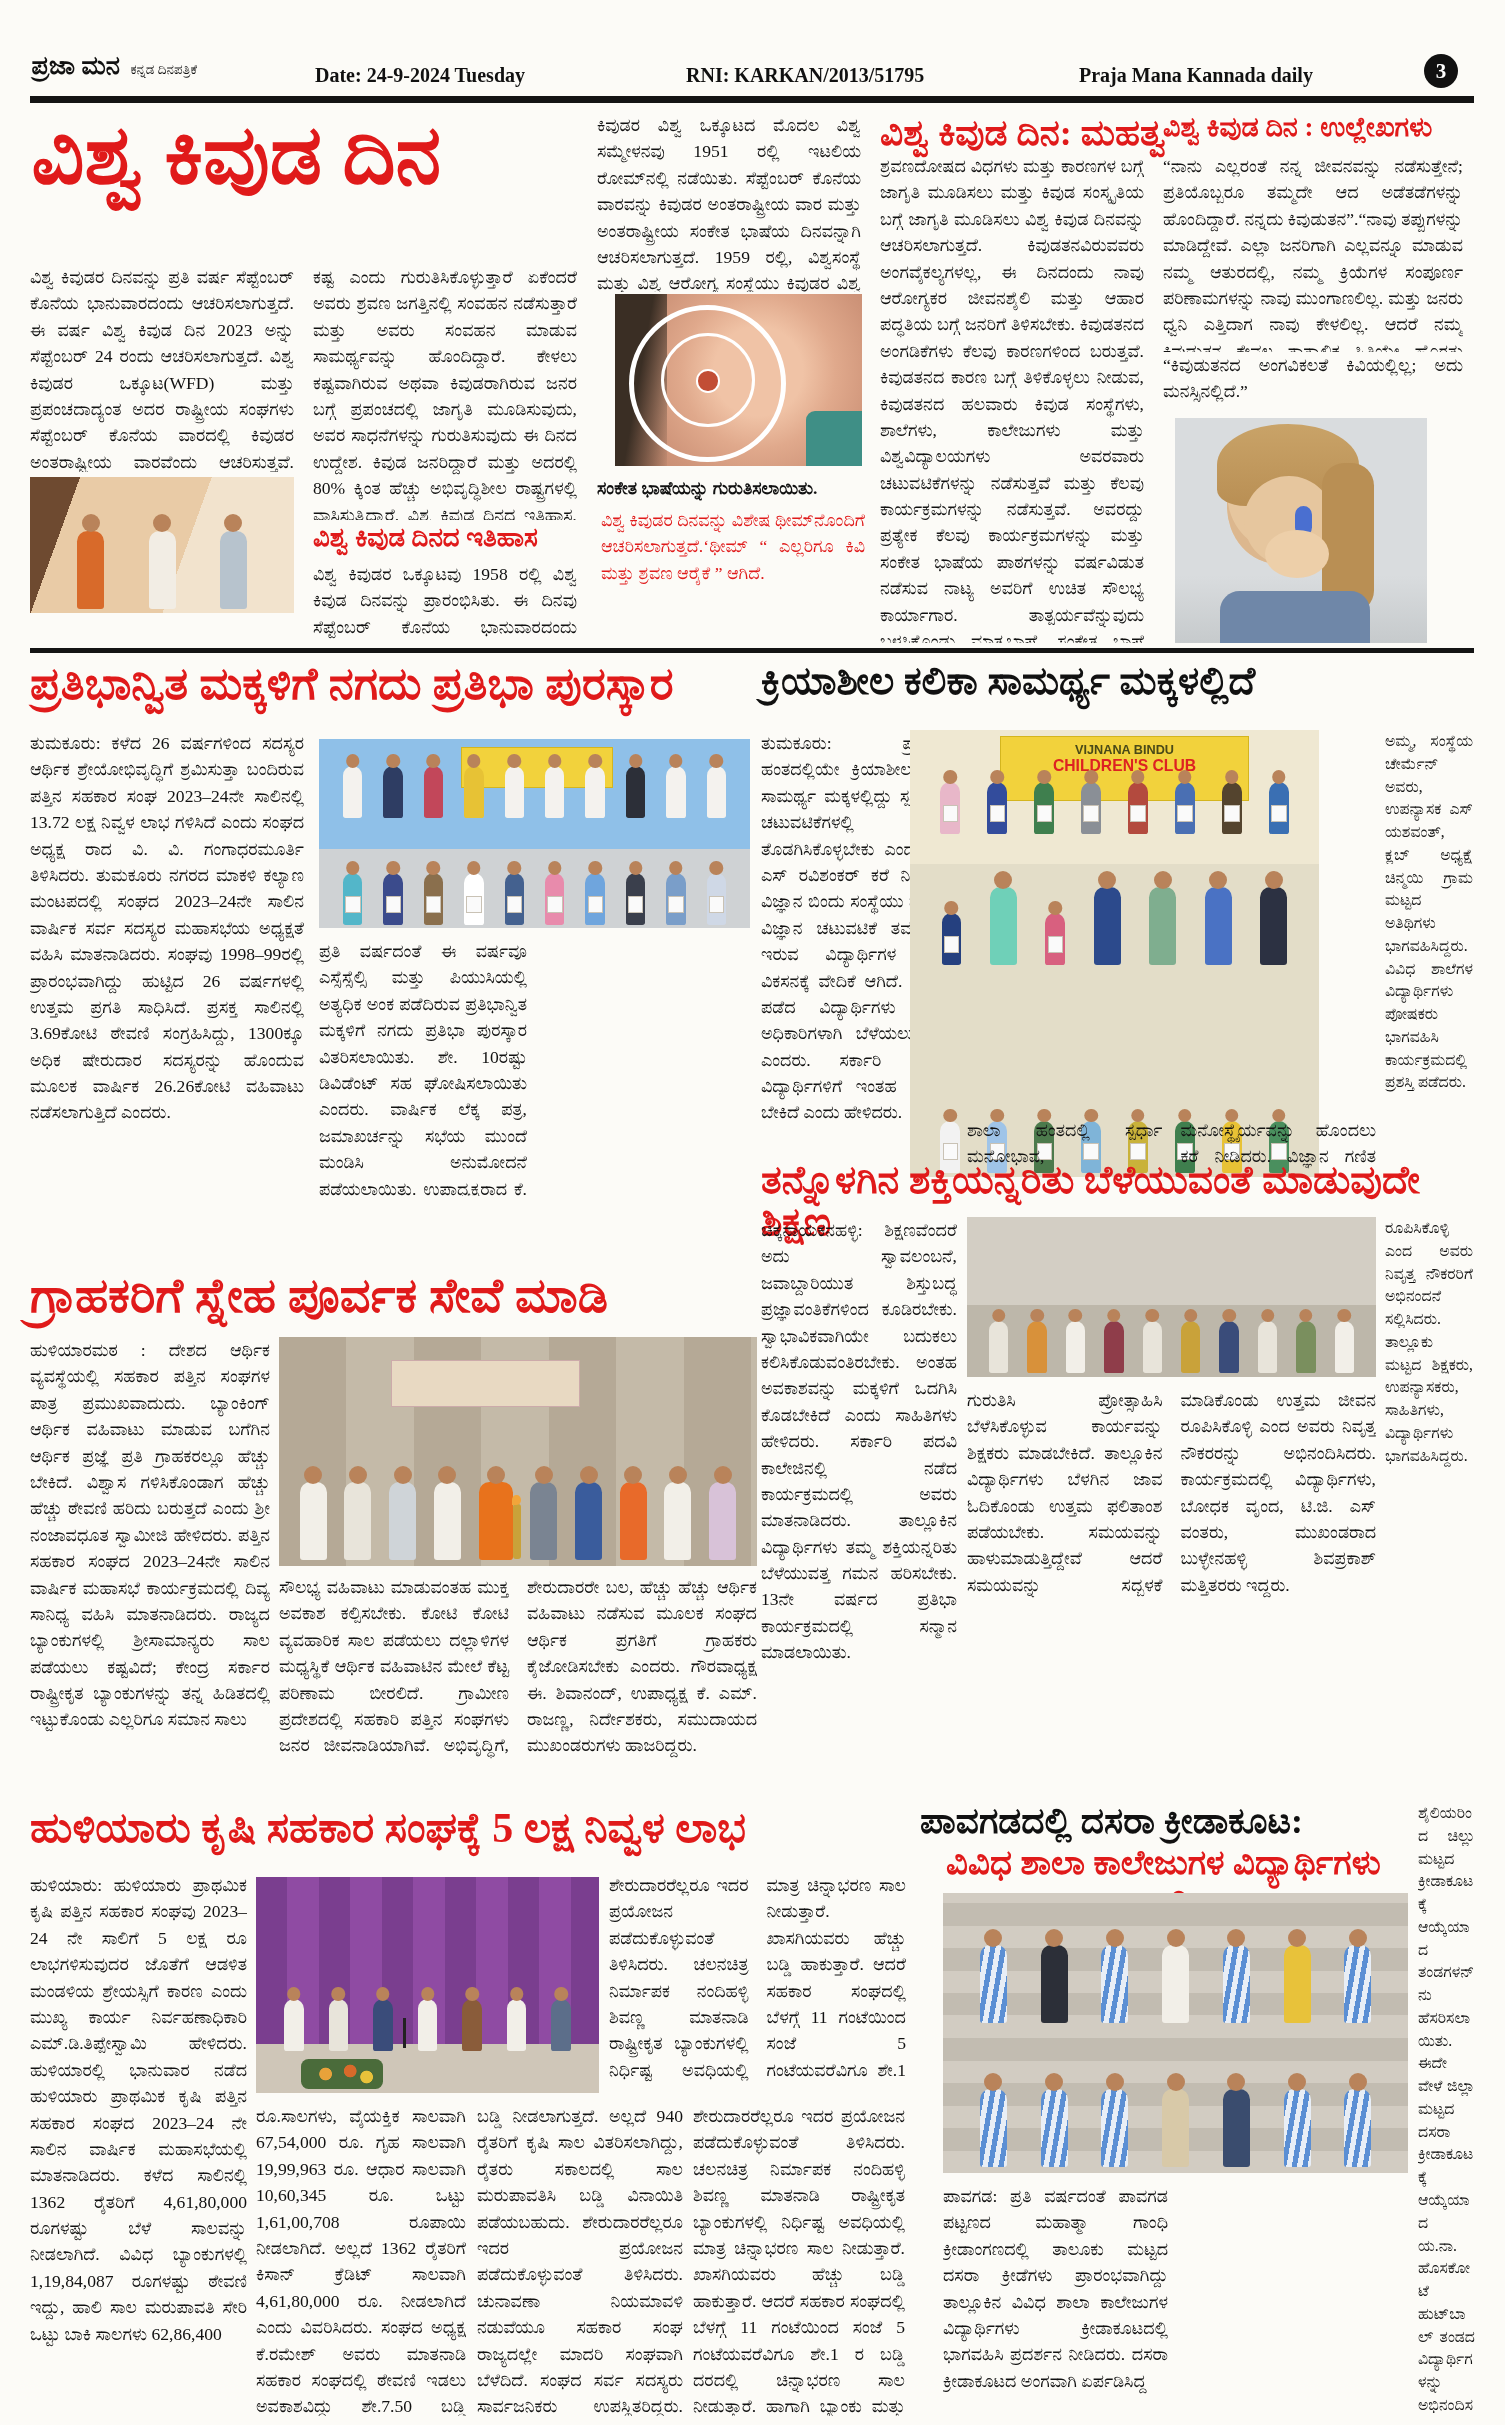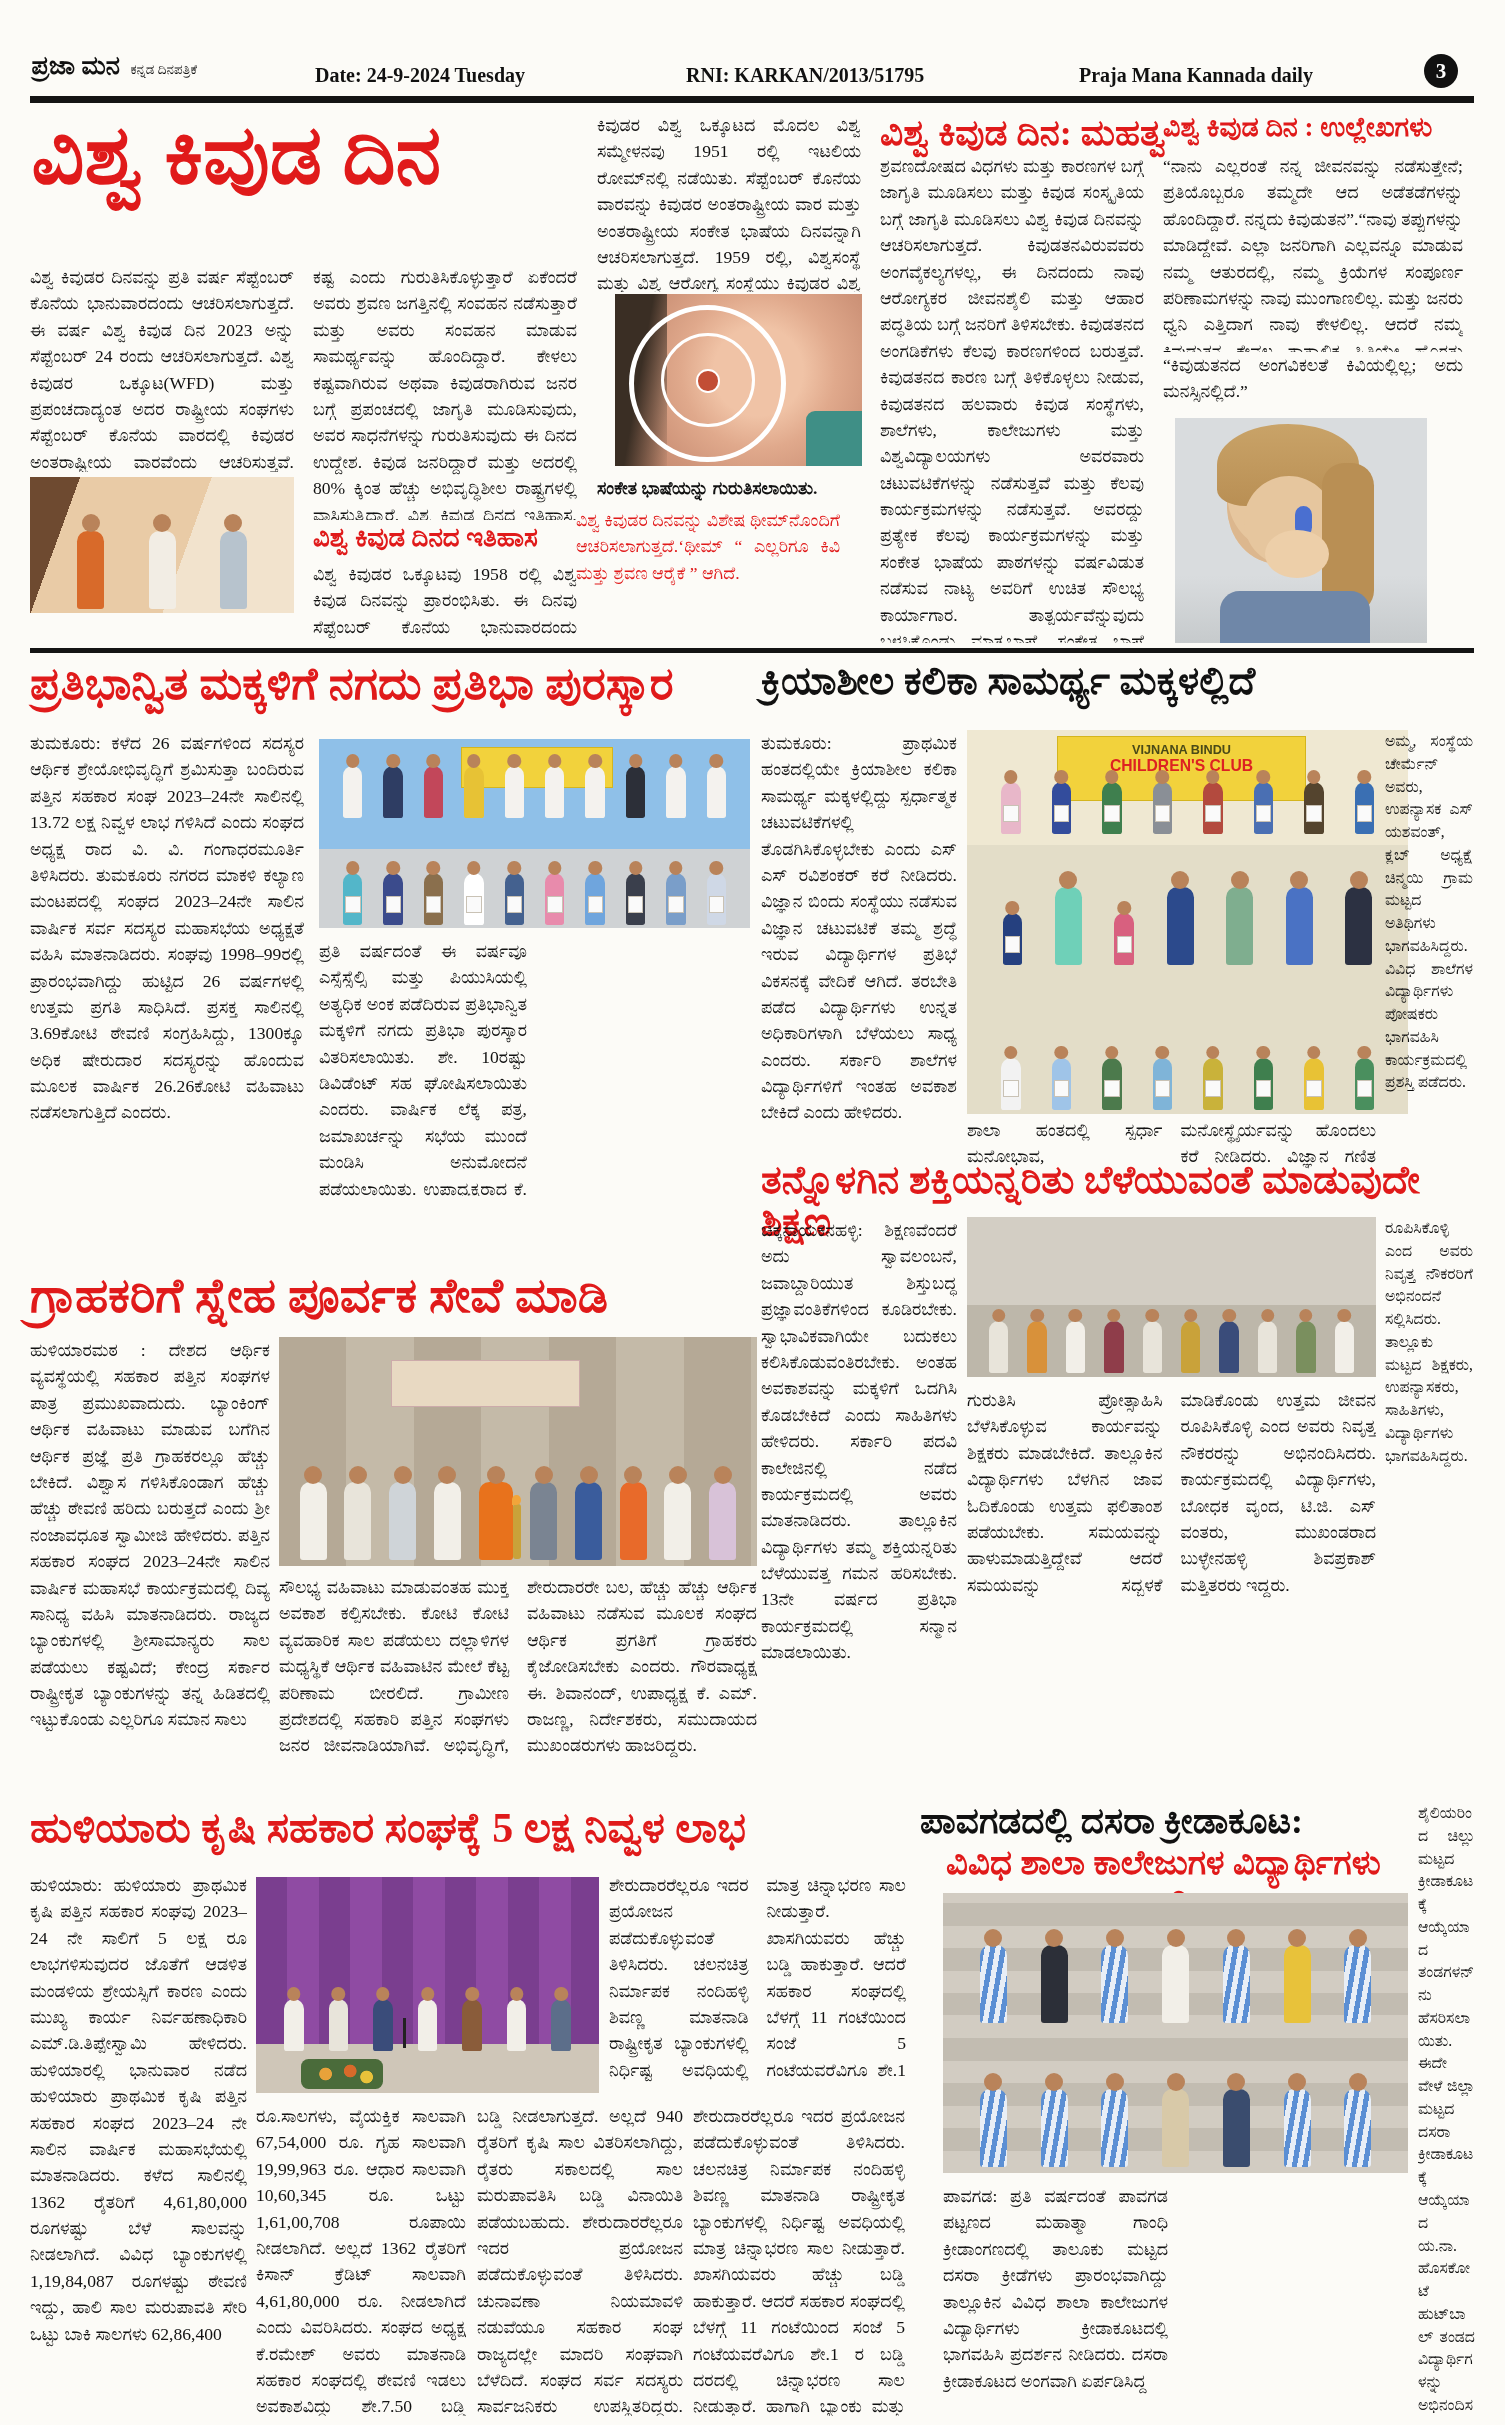--- a/index.html
+++ b/index.html
@@ -65,21 +65,21 @@
   <div class="abs kn" style="left:597px;top:112px;width:264px;height:180px;overflow:hidden;">ಕಿವುಡರ ವಿಶ್ವ ಒಕ್ಕೂಟದ ಮೊದಲ ವಿಶ್ವ ಸಮ್ಮೇಳನವು 1951 ರಲ್ಲಿ ಇಟಲಿಯ ರೋಮ್‌ನಲ್ಲಿ ನಡೆಯಿತು. ಸೆಪ್ಟೆಂಬರ್ ಕೊನೆಯ ವಾರವನ್ನು ಕಿವುಡರ ಅಂತರಾಷ್ಟ್ರೀಯ ವಾರ ಮತ್ತು ಅಂತರಾಷ್ಟ್ರೀಯ ಸಂಕೇತ ಭಾಷೆಯ ದಿನವನ್ನಾಗಿ ಆಚರಿಸಲಾಗುತ್ತದೆ. 1959 ರಲ್ಲಿ, ವಿಶ್ವಸಂಸ್ಥೆ ಮತ್ತು ವಿಶ್ವ ಆರೋಗ್ಯ ಸಂಸ್ಥೆಯು ಕಿವುಡರ ವಿಶ್ವ ಒಕ್ಕೂಟವನ್ನು ಗುರುತಿಸಿತು. 2018 ರಲ್ಲಿ, ವಿಶ್ವ ಕಿವುಡರ ದಿನದ ಜೊತೆಗೆ ಸೆಪ್ಟೆಂಬರ್‌ನಲ್ಲಿ ಕೊನೆಯ ವಾರದಲ್ಲಿ ಅಂತರರಾಷ್ಟ್ರೀಯ</div>
 
   <div class="photo" style="left:615px;top:294px;width:247px;height:172px;background:radial-gradient(circle at 58% 45%,#f0c3a6 0 26%,#e0a98c 45%,#cf957a 68%,#bb8066 100%);">
     <div class="abs" style="left:-15px;top:-15px;width:67px;height:202px;background:linear-gradient(100deg,#3a2e24 0 55%,transparent 100%);"></div>
     <div class="abs" style="right:-10.5px;bottom:-12px;width:67px;height:67px;background:#3f8f86;border-radius:9px;"></div>
     <div class="ring" style="left:13.5px;top:10.5px;width:147px;height:147px;"></div>
     <div class="ring" style="left:46px;top:39px;width:88px;height:88px;border-width:3.7px;"></div>
     <div class="abs" style="left:81px;top:75px;width:19.5px;height:19.5px;border-radius:50%;background:#c24e35;border:2.2px solid #fff;"></div>
   </div>
   <div class="abs kn bold" style="left:597px;top:475px;width:264px;">ಸಂಕೇತ ಭಾಷೆಯನ್ನು ಗುರುತಿಸಲಾಯಿತು.</div>
-  <div class="abs kn red" style="left:576px;top:507px;width:264px;height:136px;overflow:hidden;">ವಿಶ್ವ ಕಿವುಡರ ದಿನವನ್ನು ವಿಶೇಷ ಥೀಮ್‌ನೊಂದಿಗೆ ಆಚರಿಸಲಾಗುತ್ತದೆ.‘ಥೀಮ್ “ ಎಲ್ಲರಿಗೂ ಕಿವಿ ಮತ್ತು ಶ್ರವಣ ಆರೈಕೆ ” ಆಗಿದೆ.</div>
+  <div class="abs kn red" style="left:601px;top:507px;width:264px;height:136px;overflow:hidden;">ವಿಶ್ವ ಕಿವುಡರ ದಿನವನ್ನು ವಿಶೇಷ ಥೀಮ್‌ನೊಂದಿಗೆ ಆಚರಿಸಲಾಗುತ್ತದೆ.‘ಥೀಮ್ “ ಎಲ್ಲರಿಗೂ ಕಿವಿ ಮತ್ತು ಶ್ರವಣ ಆರೈಕೆ ” ಆಗಿದೆ.</div>
 
   <div class="abs red bold" style="left:880px;top:112px;font-size:36px;">ವಿಶ್ವ ಕಿವುಡ ದಿನ: ಮಹತ್ವ</div>
   <div class="abs kn" style="left:880px;top:153px;width:264px;height:490px;overflow:hidden;">ಶ್ರವಣದೋಷದ ವಿಧಗಳು ಮತ್ತು ಕಾರಣಗಳ ಬಗ್ಗೆ ಜಾಗೃತಿ ಮೂಡಿಸಲು ಮತ್ತು ಕಿವುಡ ಸಂಸ್ಕೃತಿಯ ಬಗ್ಗೆ ಜಾಗೃತಿ ಮೂಡಿಸಲು ವಿಶ್ವ ಕಿವುಡ ದಿನವನ್ನು ಆಚರಿಸಲಾಗುತ್ತದೆ. ಕಿವುಡತನವಿರುವವರು ಅಂಗವೈಕಲ್ಯಗಳಲ್ಲ, ಈ ದಿನದಂದು ನಾವು ಆರೋಗ್ಯಕರ ಜೀವನಶೈಲಿ ಮತ್ತು ಆಹಾರ ಪದ್ಧತಿಯ ಬಗ್ಗೆ ಜನರಿಗೆ ತಿಳಿಸಬೇಕು. ಕಿವುಡತನದ ಅಂಗಡಿಕೆಗಳು ಕೆಲವು ಕಾರಣಗಳಿಂದ ಬರುತ್ತವೆ. ಕಿವುಡತನದ ಕಾರಣ ಬಗ್ಗೆ ತಿಳಿಕೊಳ್ಳಲು ನೀಡುವ, ಕಿವುಡತನದ ಹಲವಾರು ಕಿವುಡ ಸಂಸ್ಥೆಗಳು, ಶಾಲೆಗಳು, ಕಾಲೇಜುಗಳು ಮತ್ತು ವಿಶ್ವವಿದ್ಯಾಲಯಗಳು ಅವರವಾರು ಚಟುವಟಿಕೆಗಳನ್ನು ನಡೆಸುತ್ತವೆ ಮತ್ತು ಕೆಲವು ಕಾರ್ಯಕ್ರಮಗಳನ್ನು ನಡೆಸುತ್ತವೆ. ಅವರದ್ದು ಪ್ರತ್ಯೇಕ ಕೆಲವು ಕಾರ್ಯಕ್ರಮಗಳನ್ನು ಮತ್ತು ಸಂಕೇತ ಭಾಷೆಯ ಪಾಠಗಳನ್ನು ವರ್ಷವಿಡುತ ನಡೆಸುವ ನಾಟ್ಯ ಅವರಿಗೆ ಉಚಿತ ಸೌಲಭ್ಯ ಕಾರ್ಯಾಗಾರ. ತಾತ್ಪರ್ಯವೆನ್ನುವುದು ಬಳಸಿಕೊಂಡು ಮಾತೃಭಾಷೆ, ಸಂಕೇತ ಭಾಷೆ ಕಲಿಯುವ ಉತ್ತಮ ರೀತಿಯಲ್ಲಿ ಬದಲಾಯಿಸಬಹುದು.</div>
 
   <div class="abs red bold" style="left:1163px;top:112px;font-size:27px;">ವಿಶ್ವ ಕಿವುಡ ದಿನ : ಉಲ್ಲೇಖಗಳು</div>
   <div class="abs kn" style="left:1163px;top:153px;width:300px;height:225px;overflow:hidden;">“ನಾನು ಎಲ್ಲರಂತೆ ನನ್ನ ಜೀವನವನ್ನು ನಡೆಸುತ್ತೇನೆ; ಪ್ರತಿಯೊಬ್ಬರೂ ತಮ್ಮದೇ ಆದ ಅಡೆತಡೆಗಳನ್ನು ಹೊಂದಿದ್ದಾರೆ. ನನ್ನದು ಕಿವುಡುತನ”.“ನಾವು ತಪ್ಪುಗಳನ್ನು ಮಾಡಿದ್ದೇವೆ. ಎಲ್ಲಾ ಜನರಿಗಾಗಿ ಎಲ್ಲವನ್ನೂ ಮಾಡುವ ನಮ್ಮ ಆತುರದಲ್ಲಿ, ನಮ್ಮ ಕ್ರಿಯೆಗಳ ಸಂಪೂರ್ಣ ಪರಿಣಾಮಗಳನ್ನು ನಾವು ಮುಂಗಾಣಲಿಲ್ಲ. ಮತ್ತು ಜನರು ಧ್ವನಿ ಎತ್ತಿದಾಗ ನಾವು ಕೇಳಲಿಲ್ಲ. ಆದರೆ ನಮ್ಮ ಕಿವುಡುತನ ಕೇವಲ ತಾತ್ಕಾಲಿಕ ಸ್ಥಿತಿಯೇ ಹೊರತು ಬದಲಾಯಿಸಲಾಗದ ಸ್ಥಿತಿಯಲ್ಲ”.</div>
   <div class="abs kn" style="left:1163px;top:352px;width:300px;height:63px;overflow:hidden;background:#fcfbf7;">“ಕಿವುಡುತನದ ಅಂಗವಿಕಲತೆ ಕಿವಿಯಲ್ಲಿಲ್ಲ; ಅದು ಮನಸ್ಸಿನಲ್ಲಿದೆ.”</div>
 
   <div class="photo" style="left:1175px;top:418px;width:252px;height:225px;background:linear-gradient(180deg,#d9dcde 0 70%,#c6cacc 100%);">
     <div class="abs" style="left:52px;top:19.5px;width:112px;height:126px;border-radius:50% 50% 46% 46%;background:#e6c69e;box-shadow:inset 0 -13.5px 0 #dcb78e;"></div>
@@ -122,21 +122,21 @@
       <span class="p sm c" style="--shirt:#6fa5dd;"></span>
       <span class="p sm c" style="--shirt:#3a3f4c;"></span>
       <span class="p sm c" style="--shirt:#7a9ec9;"></span>
       <span class="p sm c" style="--shirt:#cfd8e6;"></span>
     </div>
   </div>
   <div class="abs kn" style="left:319px;top:938px;width:208px;height:258px;overflow:hidden;">ಪ್ರತಿ ವರ್ಷದಂತೆ ಈ ವರ್ಷವೂ ಎಸ್ಸೆಸ್ಸೆಲ್ಸಿ ಮತ್ತು ಪಿಯುಸಿಯಲ್ಲಿ ಅತ್ಯಧಿಕ ಅಂಕ ಪಡೆದಿರುವ ಪ್ರತಿಭಾನ್ವಿತ ಮಕ್ಕಳಿಗೆ ನಗದು ಪ್ರತಿಭಾ ಪುರಸ್ಕಾರ ವಿತರಿಸಲಾಯಿತು. ಶೇ. 10ರಷ್ಟು ಡಿವಿಡೆಂಟ್ ಸಹ ಘೋಷಿಸಲಾಯಿತು ಎಂದರು. ವಾರ್ಷಿಕ ಲೆಕ್ಕ ಪತ್ರ, ಜಮಾಖರ್ಚನ್ನು ಸಭೆಯ ಮುಂದೆ ಮಂಡಿಸಿ ಅನುಮೋದನೆ ಪಡೆಯಲಾಯಿತು. ಉಪಾಧ್ಯಕ್ಷರಾದ ಕೆ. ವಿ. ಗೋವಿಂದರಾಜು ಮಾತನಾಡಿ, ನಮ್ಮ ಮುಂದಿನ ಯಾವುದೇ ಕಾರ್ಯಕ್ರಮಗಳಿಗೂ ಸದಸ್ಯರ ಸಹಕಾರ ಮುಖ್ಯ ಎಂದರು.</div>
 
   <div class="abs kn" style="left:761px;top:730px;width:196px;height:465px;overflow:hidden;">ತುಮಕೂರು: ಪ್ರಾಥಮಿಕ ಹಂತದಲ್ಲಿಯೇ ಕ್ರಿಯಾಶೀಲ ಕಲಿಕಾ ಸಾಮರ್ಥ್ಯ ಮಕ್ಕಳಲ್ಲಿದ್ದು ಸ್ಪರ್ಧಾತ್ಮಕ ಚಟುವಟಿಕೆಗಳಲ್ಲಿ ತೊಡಗಿಸಿಕೊಳ್ಳಬೇಕು ಎಂದು ಎಸ್ ಎಸ್ ರವಿಶಂಕರ್ ಕರೆ ನೀಡಿದರು. ವಿಜ್ಞಾನ ಬಿಂದು ಸಂಸ್ಥೆಯು ನಡೆಸುವ ವಿಜ್ಞಾನ ಚಟುವಟಿಕೆ ತಮ್ಮ ಶ್ರದ್ಧೆ ಇರುವ ವಿದ್ಯಾರ್ಥಿಗಳ ಪ್ರತಿಭೆ ವಿಕಸನಕ್ಕೆ ವೇದಿಕೆ ಆಗಿದೆ. ತರಬೇತಿ ಪಡೆದ ವಿದ್ಯಾರ್ಥಿಗಳು ಉನ್ನತ ಅಧಿಕಾರಿಗಳಾಗಿ ಬೆಳೆಯಲು ಸಾಧ್ಯ ಎಂದರು. ಸರ್ಕಾರಿ ಶಾಲೆಗಳ ವಿದ್ಯಾರ್ಥಿಗಳಿಗೆ ಇಂತಹ ಅವಕಾಶ ಬೇಕಿದೆ ಎಂದು ಹೇಳಿದರು.</div>
 
-  <div class="photo" style="left:967px;top:730px;width:409px;height:384px;background:linear-gradient(180deg,#efe8d2 0 30%,#e3ddc8 30% 100%);padding-left:32px;">
+  <div class="photo" style="left:910px;top:730px;width:409px;height:447px;background:linear-gradient(180deg,#efe8d2 0 30%,#e3ddc8 30% 100%);">
     <div class="banner" style="left:90px;top:6px;width:247px;height:63px;text-align:center;font-family:'Liberation Sans',sans-serif;">
       <div class="bold" style="font-size:12.7px;color:#4a4a18;margin-top:6px;">VIJNANA BINDU</div>
       <div class="bold" style="font-size:15.7px;color:#d22;">CHILDREN'S CLUB</div>
     </div>
     <div class="row" style="top:52px;">
       <span class="p sm c" style="--shirt:#e8b7c9;"></span>
       <span class="p sm c" style="--shirt:#334c9c;"></span>
       <span class="p sm c" style="--shirt:#3f7f4e;"></span>
       <span class="p sm c" style="--shirt:#8a8f96;"></span>
       <span class="p sm c" style="--shirt:#b34a3e;"></span>

